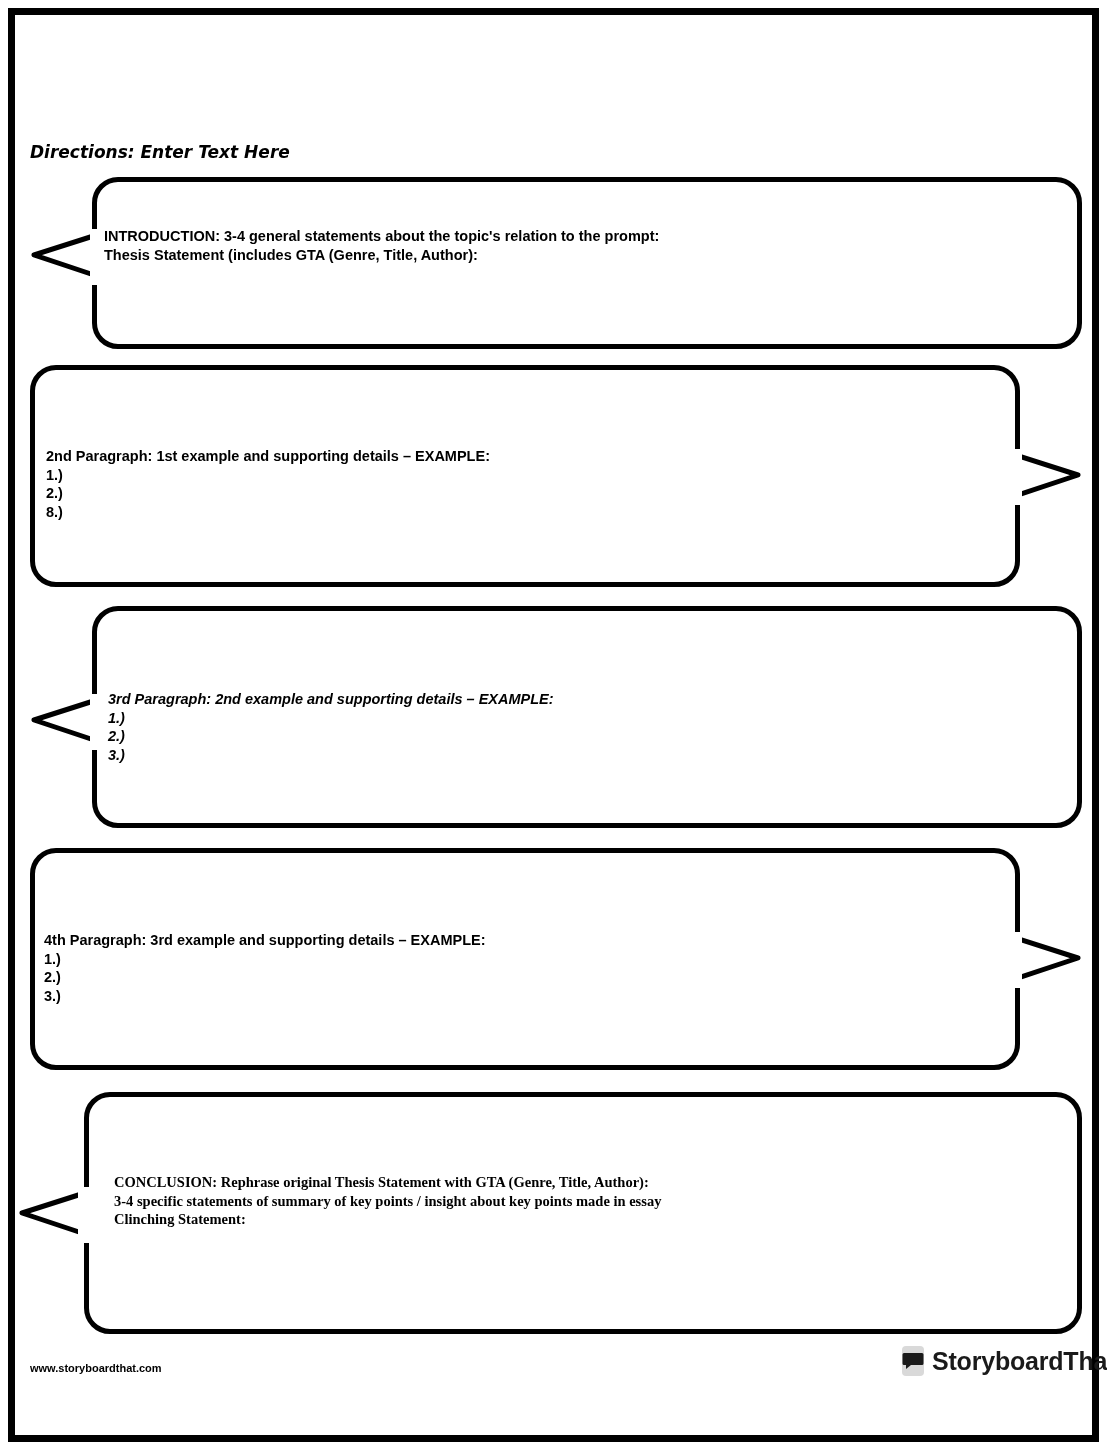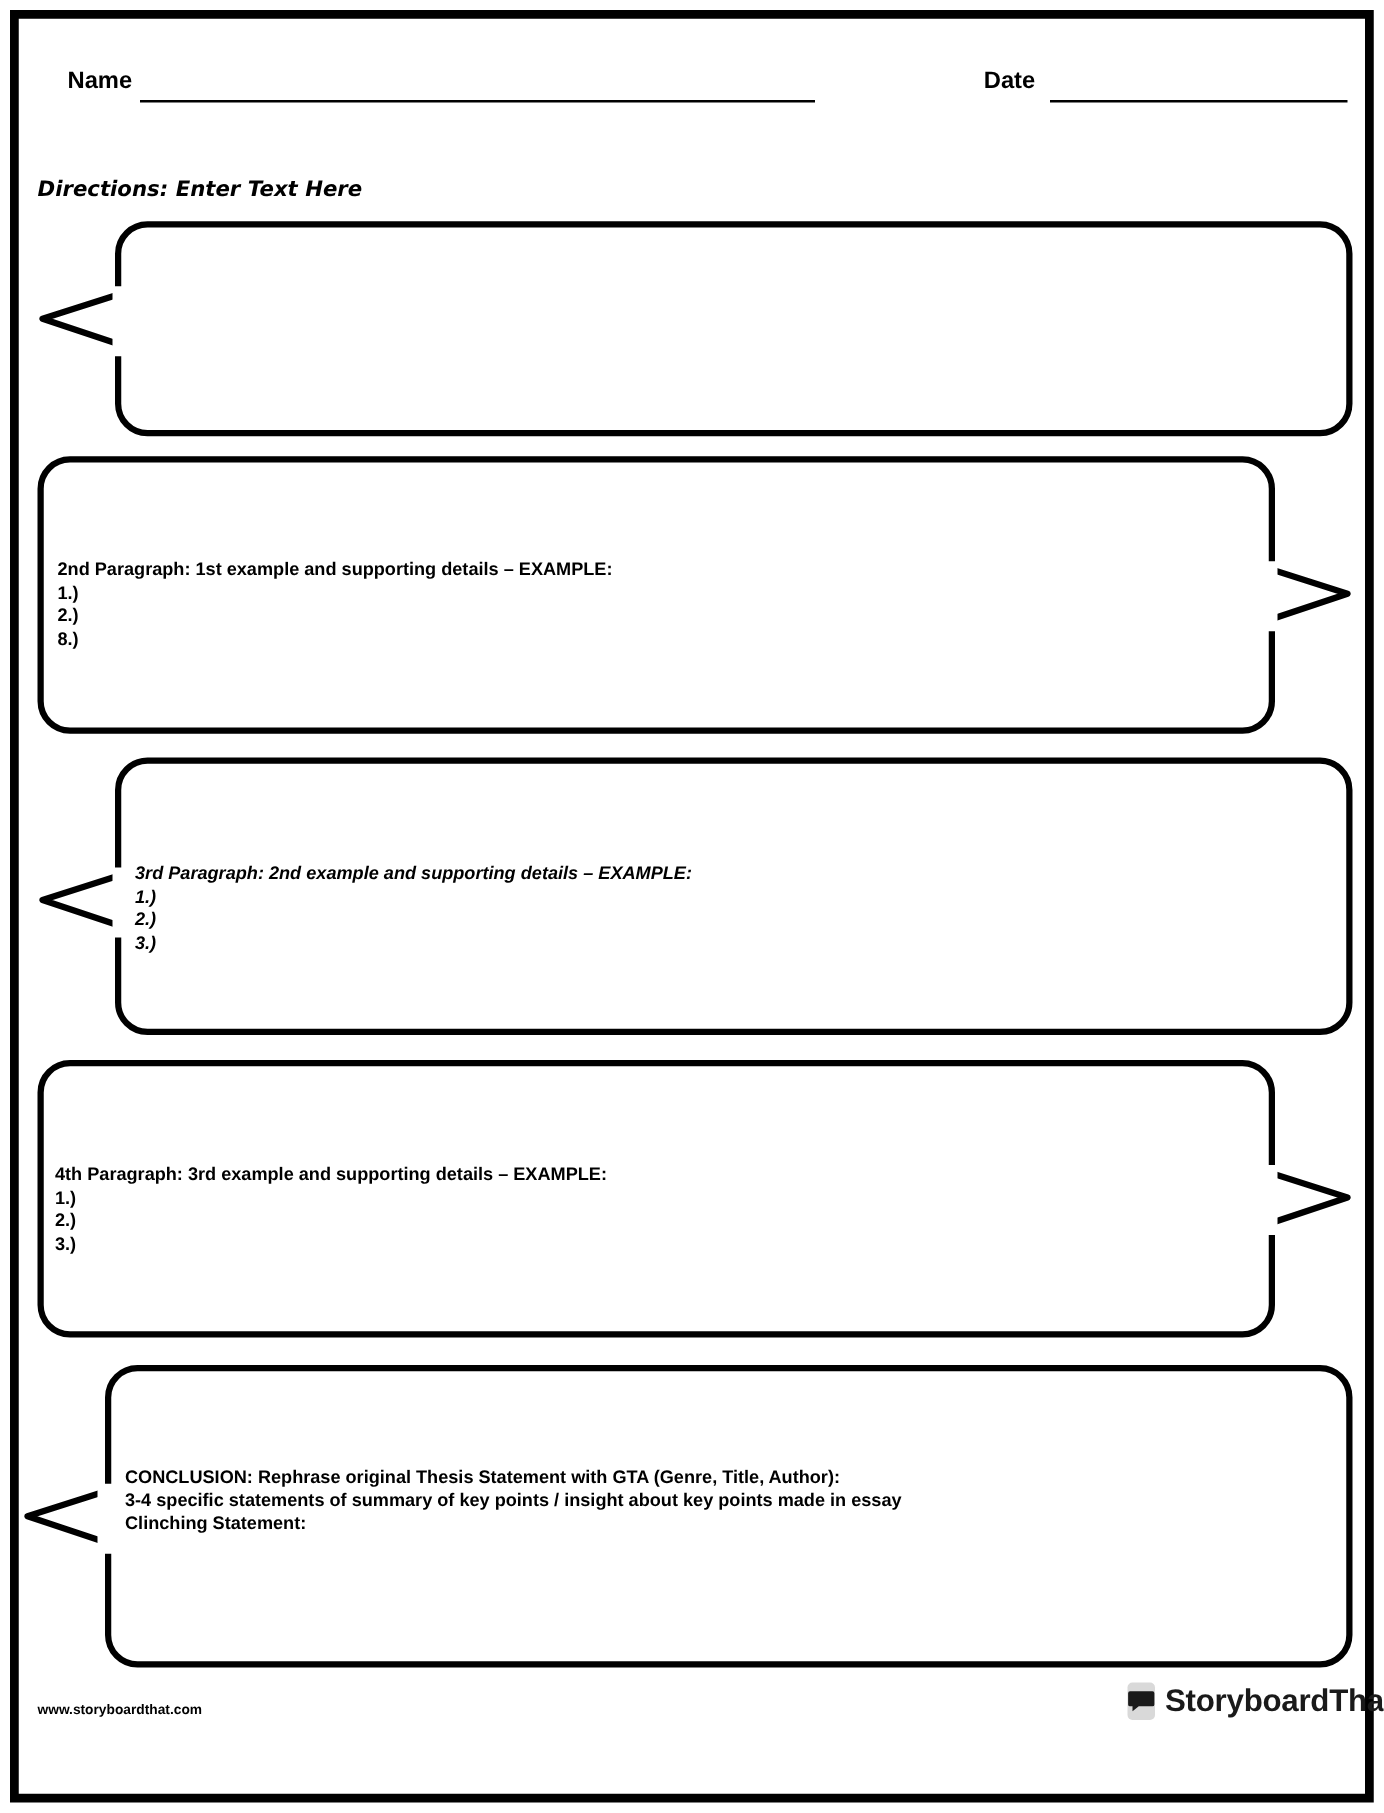--- a/index.html
+++ b/index.html
@@ -155,35 +155,31 @@
   }
 </style>
 </head>
 <body>
 
 <div class="page">
   <div class="page-border"></div>
 
   <div class="inner">
 
-    <div class="header">
-      <div class="name-label">Name</div>
-      <div class="name-line"></div>
-      <div class="date-label">Date</div>
-      <div class="date-line"></div>
-    </div>
 
 
     <div class="directions">Directions: Enter Text Here</div>
 
     <div class="bubble" style="left:70px; top:155px; width:990px; height:172px;"></div>
     <svg class="tail" style="left:6px; top:205px; width:80px; height:60px;" viewBox="0 0 80 60">
       <path d="M78 5 L6 28 L78 52 Z" fill="#ffffff" stroke="#000000" stroke-width="5" stroke-linejoin="round"></path>
       <rect x="62" y="2" width="20" height="56" fill="#ffffff"></rect>
     </svg>
+    <div class="bubble-text" style="left:82px; top:205px; width:880px;">INTRODUCTION: 3-4 general statements about the topic's relation to the prompt:
+Thesis Statement (includes GTA (Genre, Title, Author):</div>
 
     <div class="bubble" style="left:8px; top:343px; width:990px; height:222px;"></div>
     <svg class="tail" style="left:982px; top:425px; width:80px; height:60px;" viewBox="0 0 80 60">
       <path d="M2 5 L74 28 L2 52 Z" fill="#ffffff" stroke="#000000" stroke-width="5" stroke-linejoin="round"></path>
       <rect x="-2" y="2" width="20" height="56" fill="#ffffff"></rect>
     </svg>
     <div class="bubble-text" style="left:24px; top:425px; width:880px;">2nd Paragraph: 1st example and supporting details – EXAMPLE:
 1.)
 2.)
 8.)</div>
@@ -206,21 +202,21 @@
     <div class="bubble-text" style="left:22px; top:909px; width:880px;">4th Paragraph: 3rd example and supporting details – EXAMPLE:
 1.)
 2.)
 3.)</div>
 
     <div class="bubble" style="left:62px; top:1070px; width:998px; height:242px;"></div>
     <svg class="tail" style="left:-6px; top:1163px; width:80px; height:60px;" viewBox="0 0 80 60">
       <path d="M78 5 L6 28 L78 52 Z" fill="#ffffff" stroke="#000000" stroke-width="5" stroke-linejoin="round"></path>
       <rect x="62" y="2" width="20" height="56" fill="#ffffff"></rect>
     </svg>
-    <div class="bubble-text" style="left:78px; top:1151px; width:900px;">CONCLUSION: Rephrase original Thesis Statement with GTA (Genre, Title, Author):
+    <div class="bubble-text" style="left:92px; top:1151px; width:900px;font-family:Liberation Serif, serif;">CONCLUSION: Rephrase original Thesis Statement with GTA (Genre, Title, Author):
 3-4 specific statements of summary of key points / insight about key points made in essay
 Clinching Statement:</div>
 
     <div class="footer-url">www.storyboardthat.com</div>
     <div class="logo">
       <span class="logo-badge">
         <svg width="22" height="18" viewBox="0 0 22 18">
           <path d="M2 1 h18 a1.5 1.5 0 0 1 1.5 1.5 v9 a1.5 1.5 0 0 1 -1.5 1.5 h-11 l-5 4 v-4 h-2 a1.5 1.5 0 0 1 -1.5 -1.5 v-9 a1.5 1.5 0 0 1 1.5 -1.5 z" fill="#1a1a1a"></path>
         </svg>
       </span>

